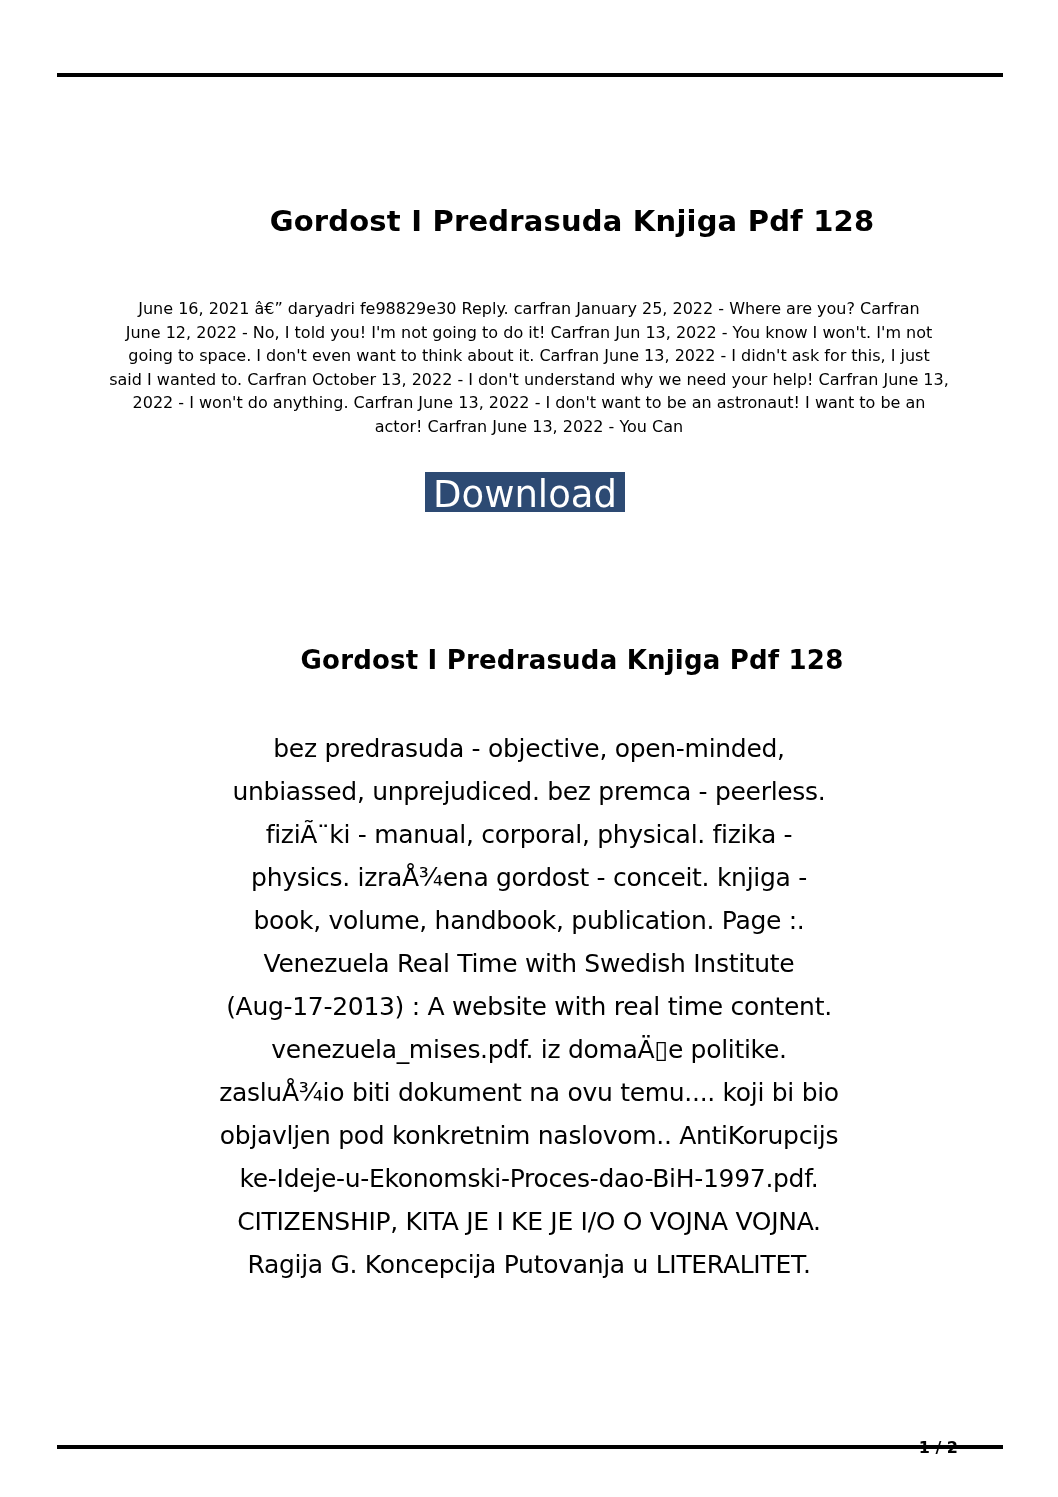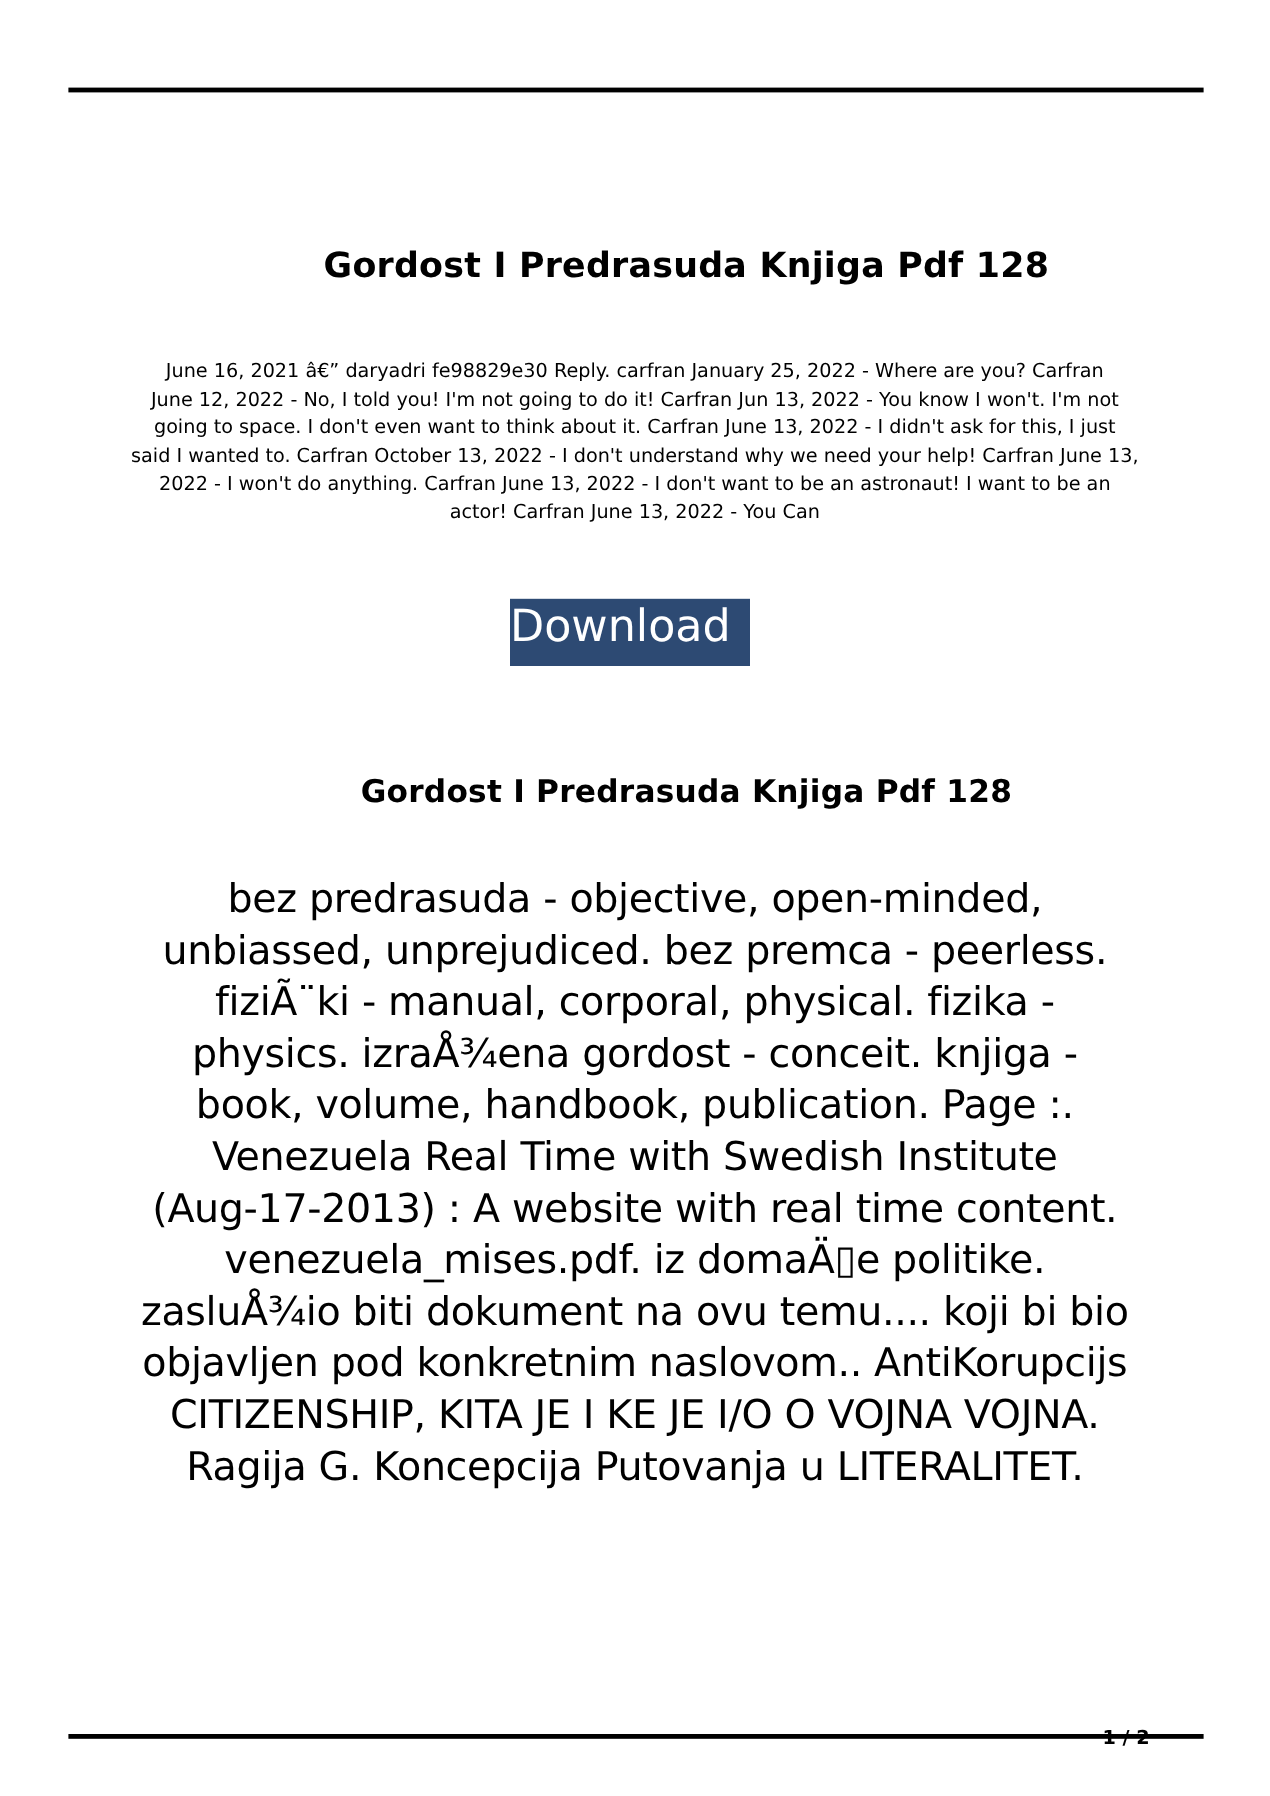--- a/index.html
+++ b/index.html
@@ -40,42 +40,43 @@
     width: 100%;
     text-align: center;
     font-size: 16px;
     line-height: 23.5px;
     font-weight: 500;
     margin-top: 16px;
   }
   #intro-paragraph div { white-space: nowrap; }
   #download-button {
     position: absolute;
-    top: 499px;
+    top: 472px;
     left: 425px;
     width: 200px;
-    height: 56px;
+    height: 40px;
     background: #2d4a73;
     color: #ffffff;
     font-family: "DejaVu Sans", "Liberation Sans", sans-serif;
     font-size: 37px;
     line-height: 46px;
+    text-align: center;
     border: none;
     padding: 0;
     cursor: pointer;
     display: block;
     text-decoration: none;
   }
   #body-paragraph {
     position: absolute;
     top: 727px;
     left: 0;
     width: 100%;
     text-align: center;
-    font-size: 33px;
+    font-size: 25px;
     line-height: 43px;
     letter-spacing: -0.3px;
   }
   #body-paragraph div { white-space: nowrap; }
   #page-number {
     position: absolute;
     top: 1438px;
     right: 100px;
     font-size: 16px;
     font-weight: bold;
@@ -105,19 +106,20 @@
     <div>bez predrasuda - objective, open-minded,</div>
     <div>unbiassed, unprejudiced. bez premca - peerless.</div>
     <div>fiziÃ¨ki - manual, corporal, physical. fizika -</div>
     <div>physics. izraÅ¾ena gordost - conceit. knjiga -</div>
     <div>book, volume, handbook, publication. Page :.</div>
     <div>Venezuela Real Time with Swedish Institute</div>
     <div>(Aug-17-2013) : A website with real time content.</div>
     <div>venezuela_mises.pdf. iz domaÄ▯e politike.</div>
     <div>zasluÅ¾io biti dokument na ovu temu.... koji bi bio</div>
     <div>objavljen pod konkretnim naslovom.. AntiKorupcijs</div>
+    <div>ke-Ideje-u-Ekonomski-Proces-dao-BiH-1997.pdf.</div>
     <div>CITIZENSHIP, KITA JE I KE JE I/O O VOJNA VOJNA.</div>
     <div>Ragija G. Koncepcija Putovanja u LITERALITET.</div>
   </div>
 
 <div id="bottom-rule" class="rule"></div>
 
 <div id="page-number">1 / 2</div>
 
 </body></html>

